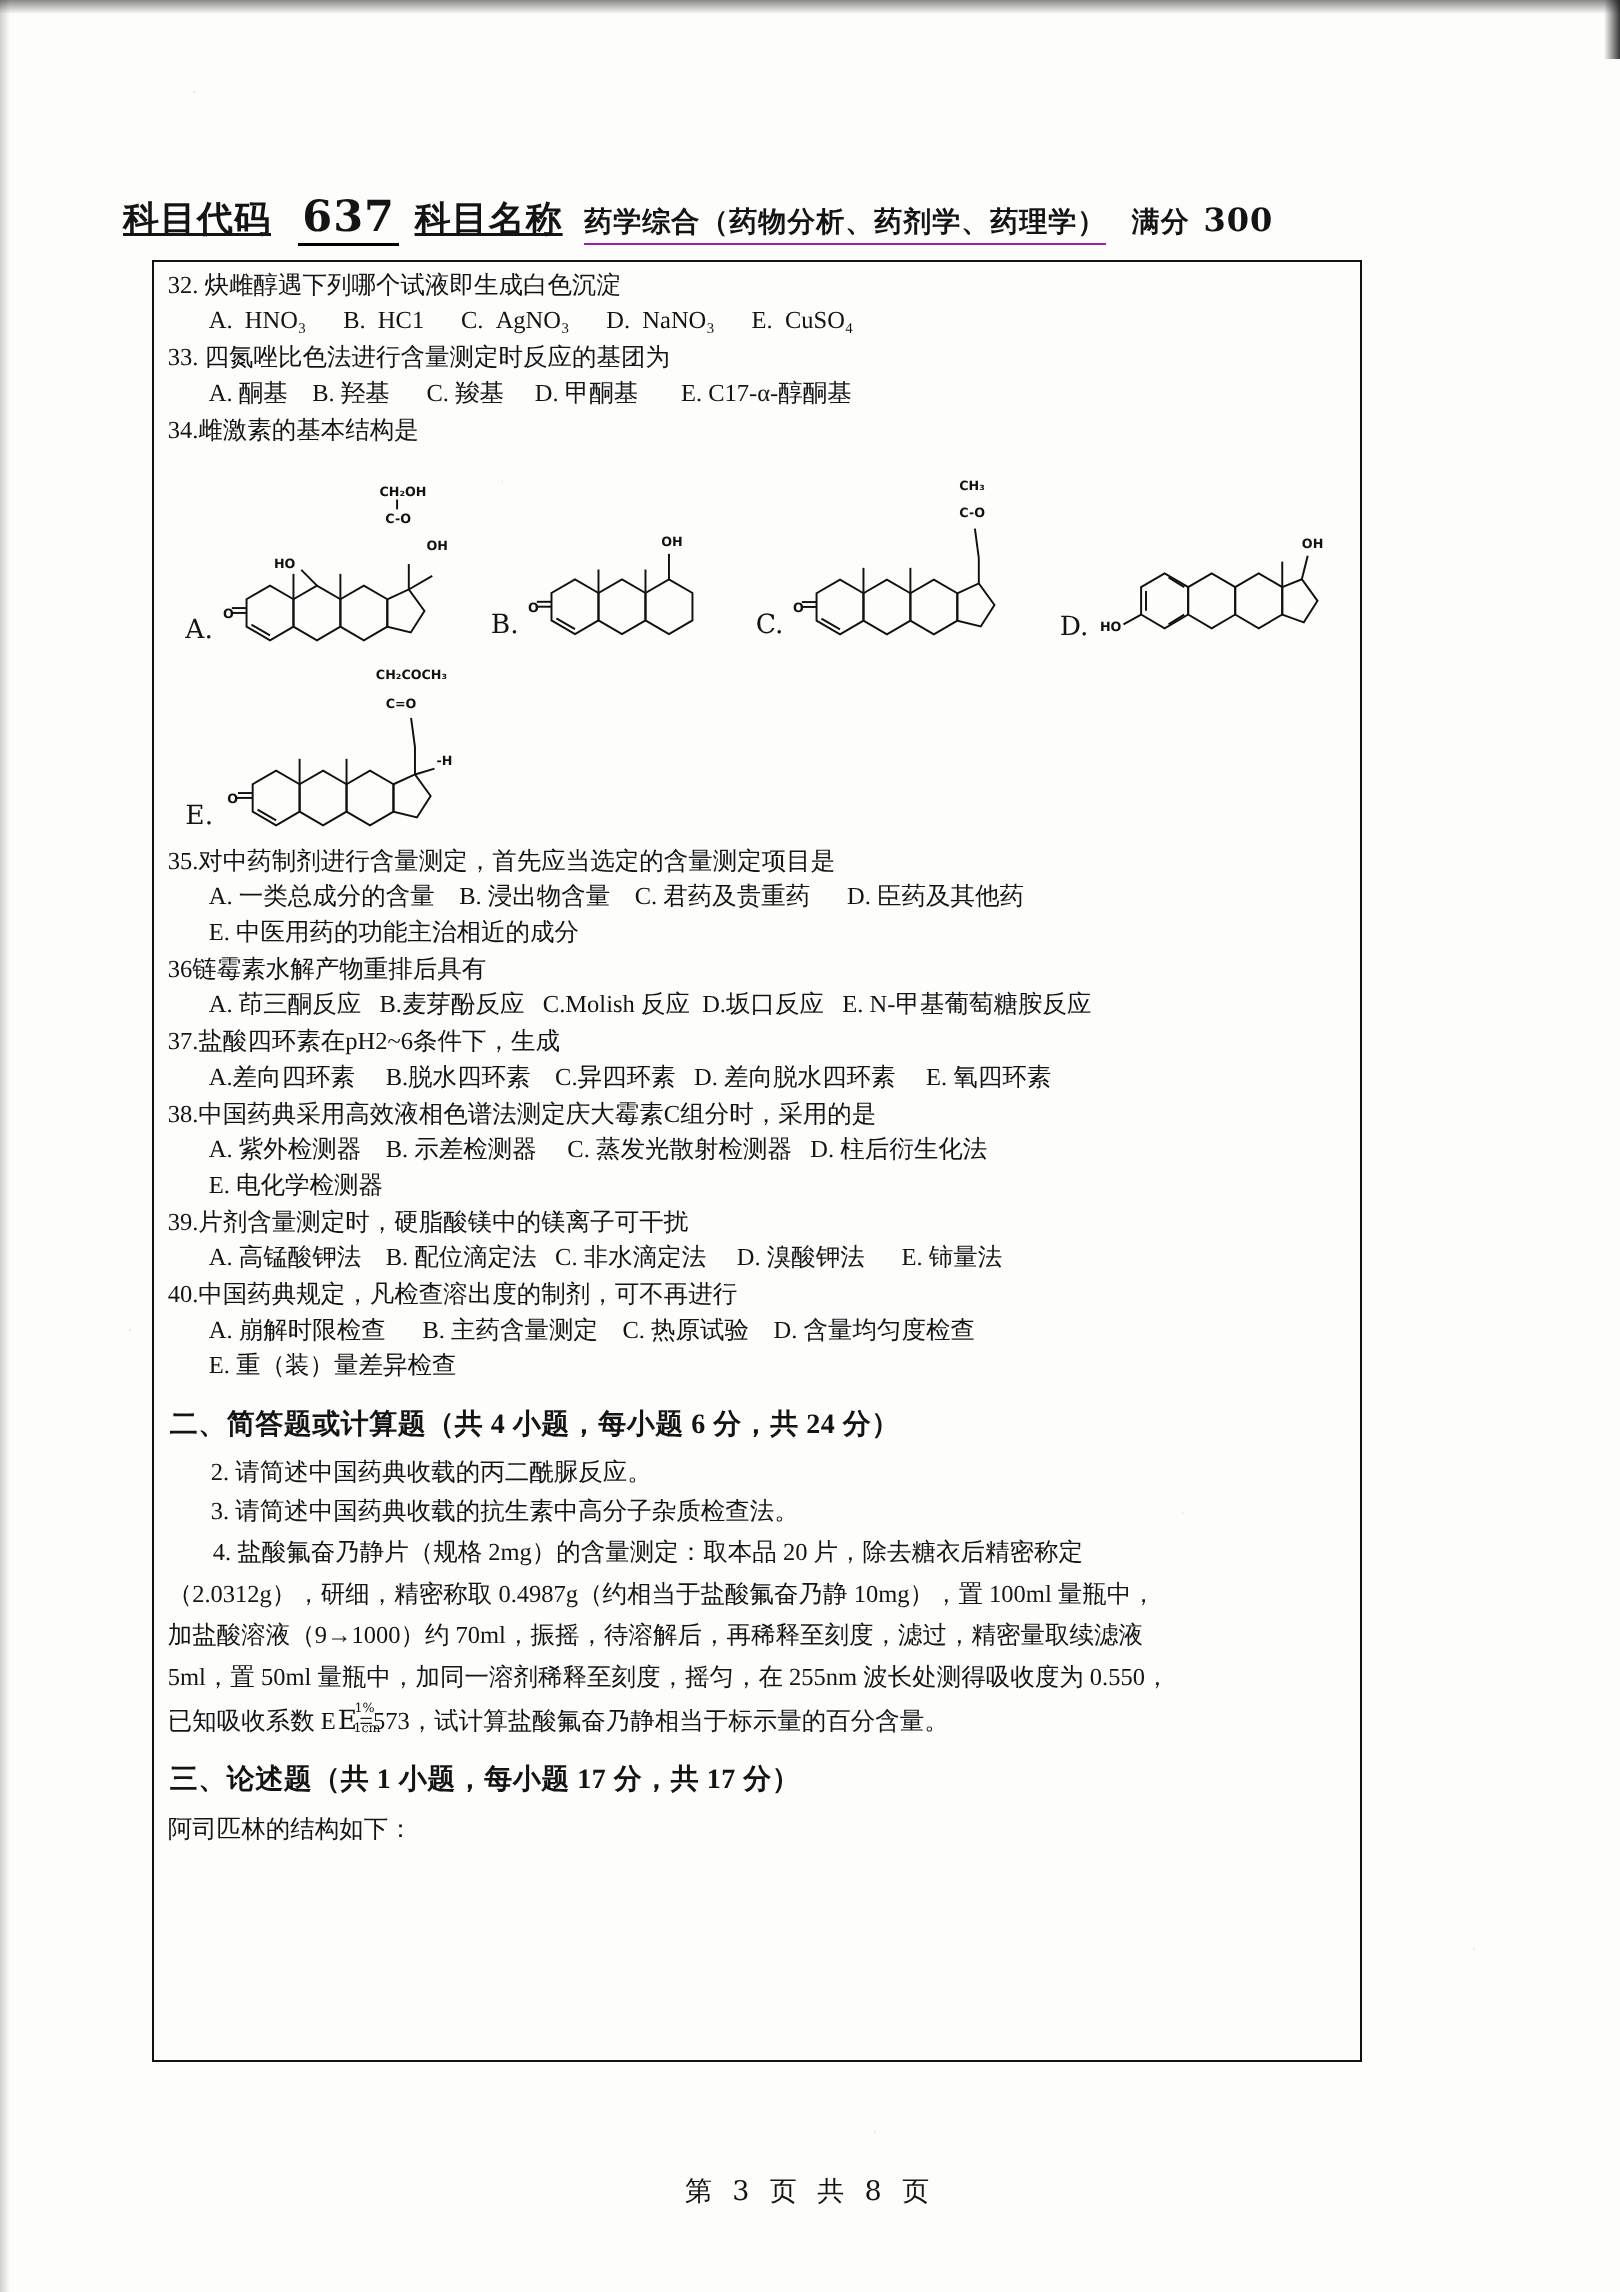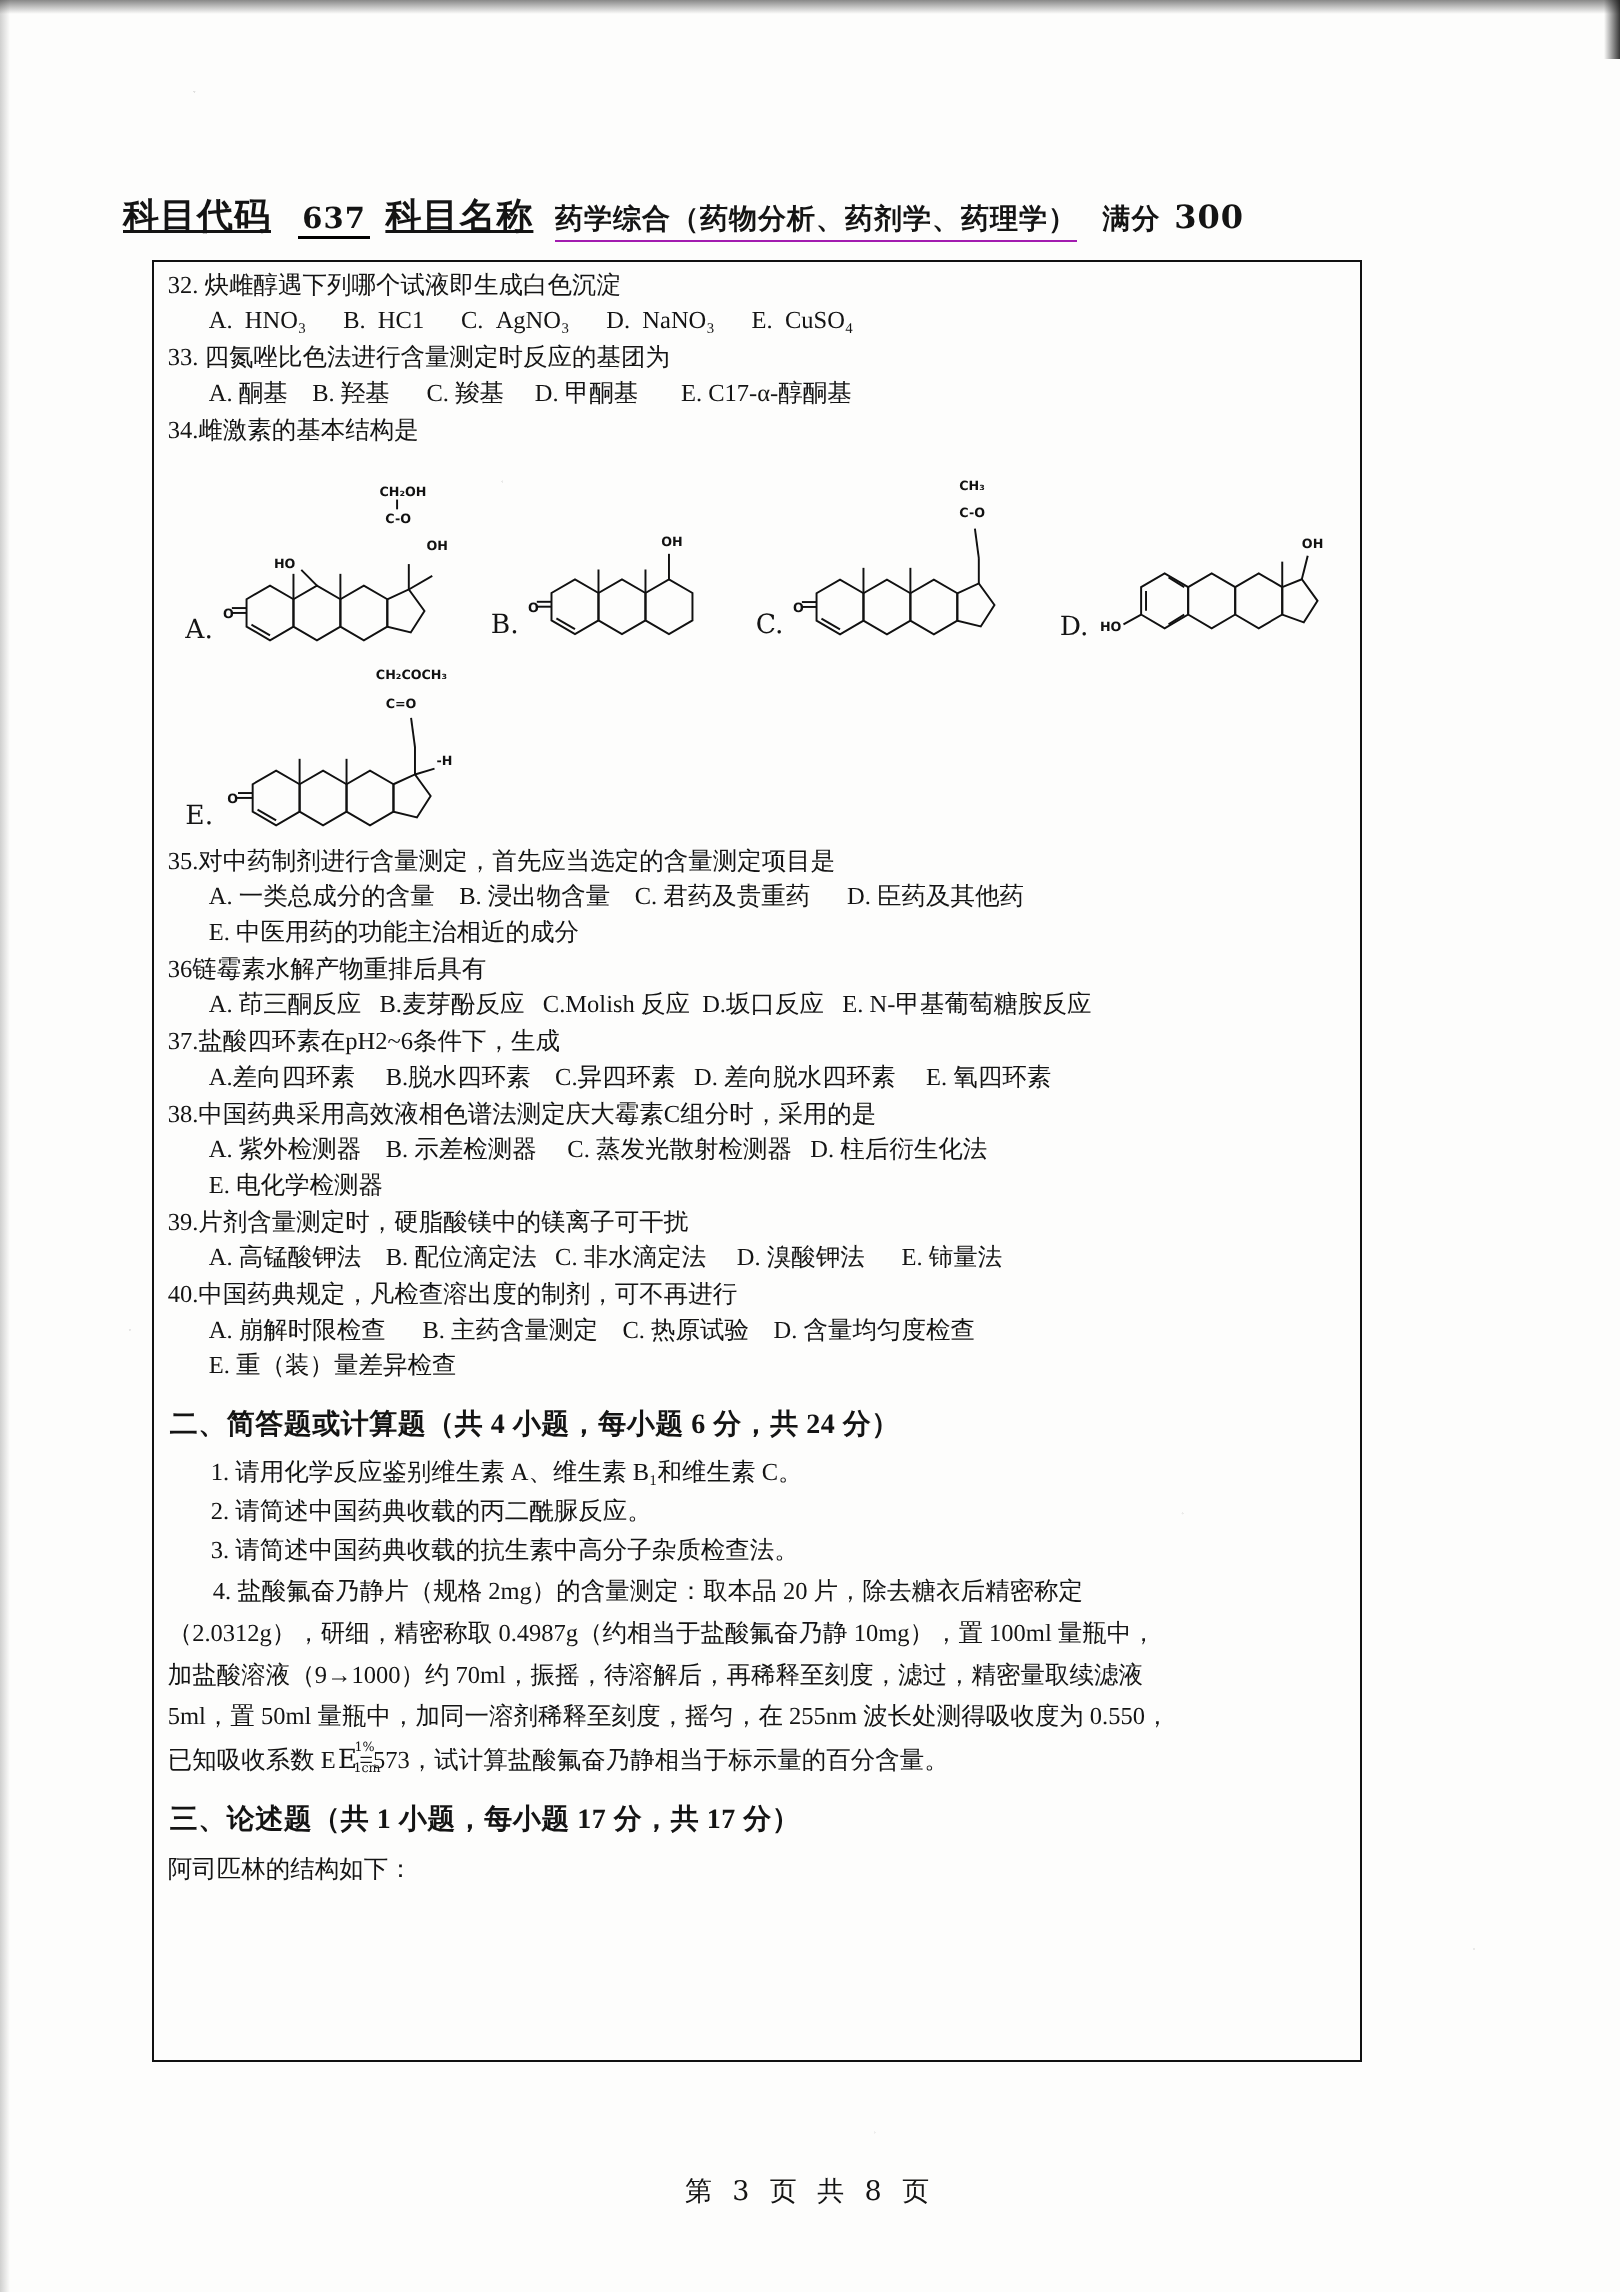--- a/index.html
+++ b/index.html
@@ -64,21 +64,21 @@
     display: flex;
     align-items: baseline;
     font-family: "DejaVu Serif", serif;
     font-weight: bold;
     font-size: 28px;
     letter-spacing: 1px;
     white-space: nowrap;
   }
   .doc-header .h-label { font-size: 36px; text-decoration: underline; }
   .doc-header .h-code {
-    font-size: 29px;
+    font-size: 43px;
     margin: 0 15.7px 0 27.4px;
     border-bottom: 3.9px solid #000;
     padding: 0 3.9px 1px 3.9px;
     font-family: "DejaVu Serif", serif;
   }
   .doc-header .h-subject {
     margin-left: 21.6px;
     border-bottom: 2px solid #a21caf;
     padding-bottom: 1px;
   }
@@ -457,24 +457,20 @@
         <span class="opt"><span>D.</span>&nbsp;<span>含量均匀度检查</span></span>
       </span>
       <span class="q-opts">
         <span class="opt"><span>E.</span>&nbsp;<span>重（装）量差异检查</span></span>
       </span>
     </div>
 
     <div class="sec-heading">二、简答题或计算题（共 4 小题，每小题 6 分，共 24 分）</div>
 
     <div class="sec-item">
-      <span>1.</span>
-      <span>请用化学反应鉴别维生素 A、维生素 B₁和维生素 C。</span>
-    </div>
-    <div class="sec-item">
       <span>2.</span>
       <span>请简述中国药典收载的丙二酰脲反应。</span>
     </div>
     <div class="sec-item">
       <span>3.</span>
       <span>请简述中国药典收载的抗生素中高分子杂质检查法。</span>
     </div>
 
     <div>
       <div class="para para-indent">

